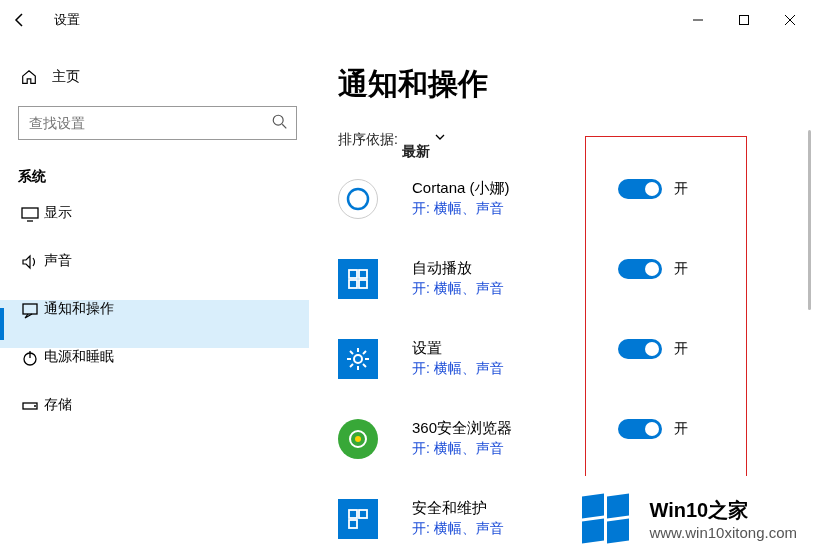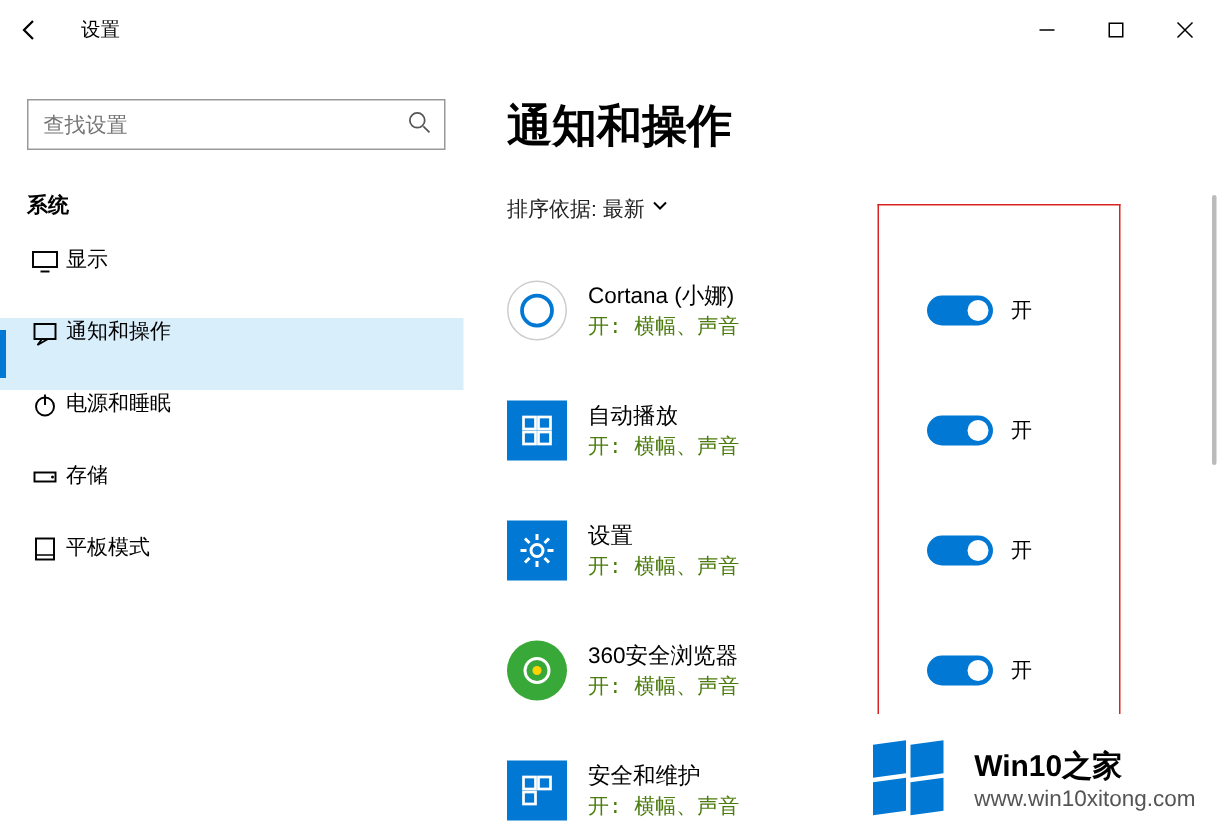--- a/index.html
+++ b/index.html
@@ -18,28 +18,28 @@
   .search input { width: 100%; height: 34px; border: 1px solid #999; padding: 0 34px 0 10px; font-size: 14px; background:#fff; }
   .search .icon { position:absolute; right:8px; top:7px; }
   .group-label { font-weight:600; font-size:14px; padding: 10px 0 18px 0; }
   .nav-item { display:flex; align-items:flex-start; gap:4px; height:48px; padding-left:2px; cursor:pointer; position:relative; }
   .nav-item.selected { background:#d9eefb; margin-left:-18px; padding-left:20px; }
   .nav-item.selected::before { content:""; position:absolute; left:0; top:8px; bottom:8px; width:4px; background:#0078d4; }
   .nav-item .icon { width:20px; display:flex; justify-content:center; }
   .main { flex:1; padding: 24px 0 0 28px; position:relative; }
   .main h1 { font-size: 30px; font-weight: 600; margin-bottom: 26px; }
   .sort-row { font-size: 14px; color:#222; margin-bottom: 18px; display:flex; align-items:flex-start; gap:4px; }
-  .sort-row .value { font-weight:400; }
+  .sort-row .value { font-weight:700;margin-top:12px; }
   .app-list { display:flex; flex-direction:column; }
-  .app-row { display:flex; align-items:center; height:80px; cursor:pointer; position:relative; }
+  .app-row { display:flex; align-items:flex-start; height:80px; cursor:pointer; position:relative;gap:20px; }
   .app-icon { width:40px; height:40px; background:#0078d4; display:flex; align-items:center; justify-content:center; margin-right:14px; }
   .app-icon.cortana { background:#fff; border:1px solid #ccc; border-radius:50%; }
   .app-icon.browser360 { background:#38a838; border-radius:50%; }
   .app-text .name { font-size:15px; }
-  .app-text .sub { font-size:14px; color:#4d7c0f; margin-top:2px;font-family:Liberation Mono, monospace; }
+  .app-text .sub { font-size:14px; color:#1d4ed8; margin-top:2px; }
   .toggle-wrap { position:absolute; left:280px; display:flex; align-items:center; gap:12px; }
   .toggle { width:44px; height:20px; border-radius:10px; background:#0078d4; position:relative; cursor:pointer; }
   .toggle::after { content:""; position:absolute; right:3px; top:3px; width:14px; height:14px; background:#fff; border-radius:50%; }
   .toggle-label { font-size:14px; }
   .highlight-box { position:absolute; left:585px; top:136px; width:162px; height:340px; border:1px solid #d92222; border-bottom:none; pointer-events:none; }
   .vscroll { position:absolute; right:2px; top:130px; width:3px; height:180px; background:#bbb; border-radius:2px; }
   .watermark { position:absolute; right:16px; bottom:10px; display:flex; align-items:center; gap:20px; }
   .wm-text .t1 { font-size:20px; font-weight:600; }
   .wm-text .t2 { font-size:15px; color:#555; }
   .wm-logo { display:grid; grid-template-columns: 22px 22px; grid-template-rows: 22px 22px; gap:3px; }
@@ -69,40 +69,55 @@
   </div>
   <div class="winbtn">
     <svg width="12" height="12">
         <path d="M1 1 L11 11 M11 1 L1 11" stroke="#000" stroke-width="1"></path>
       </svg>
   </div>
 </div>
 
 <div class="layout">
   <div class="sidebar">
+    <div class="home">
+      <svg width="18" height="18" viewBox="0 0 20 20">
+          <path d="M3 9 L10 3 L17 9 L17 17 L12 17 L12 12 L8 12 L8 17 L3 17 Z" stroke="#000" stroke-width="1.3" fill="none"></path>
+        </svg>
+      <span class="label">主页</span>
+    </div>
     <div class="search">
       <input type="text" placeholder="查找设置" style="">
       <span class="icon">
         <svg width="18" height="18" viewBox="0 0 20 20">
             <circle cx="8" cy="8" r="5.5" stroke="#555" stroke-width="1.3" fill="none"></circle>
             <line x1="12.5" y1="12.5" x2="17" y2="17" stroke="#555" stroke-width="1.3"></line>
           </svg>
       </span>
     </div>
     <div class="group-label">系统</div>
 
     <div class="nav-item">
       <span class="icon">
           <svg width="20" height="20" viewBox="0 0 20 20">
             <rect x="2" y="4" width="16" height="10" stroke="#000" stroke-width="1.3" fill="none"></rect>
             <line x1="7" y1="17" x2="13" y2="17" stroke="#000" stroke-width="1.3"></line>
           </svg>
         </span>
       <span>显示</span>
     </div>
+    <div class="nav-item">
+      <span class="icon">
+          <svg width="20" height="20" viewBox="0 0 20 20">
+            <path d="M3 8 L6 8 L10 4 L10 16 L6 12 L3 12 Z" stroke="#000" stroke-width="1.2" fill="none"></path>
+            <path d="M13 6 Q16 10 13 14" stroke="#000" stroke-width="1.2" fill="none"></path>
+          </svg>
+        </span>
+      <span>声音</span>
+    </div>
     <div class="nav-item selected">
       <span class="icon">
           <svg width="20" height="20" viewBox="0 0 20 20">
             <rect x="3" y="4" width="14" height="10" stroke="#000" stroke-width="1.3" fill="none"></rect>
             <path d="M8 14 L5 18 L12 14" stroke="#000" stroke-width="1.2" fill="none"></path>
           </svg>
         </span>
       <span>通知和操作</span>
     </div>
     <div class="nav-item">
@@ -115,29 +130,20 @@
       <span>电源和睡眠</span>
     </div>
     <div class="nav-item">
       <span class="icon">
           <svg width="20" height="20" viewBox="0 0 20 20">
             <rect x="3" y="7" width="14" height="6" stroke="#000" stroke-width="1.3" fill="none"></rect>
             <circle cx="15" cy="10" r="1" fill="#000"></circle>
           </svg>
         </span>
       <span>存储</span>
-    </div>
-    <div class="nav-item">
-      <span class="icon">
-          <svg width="20" height="20" viewBox="0 0 20 20">
-            <rect x="4" y="3" width="12" height="14" stroke="#000" stroke-width="1.3" fill="none"></rect>
-            <line x1="4" y1="14" x2="16" y2="14" stroke="#000" stroke-width="1"></line>
-          </svg>
-        </span>
-      <span>平板模式</span>
     </div>
     <div class="sidebar-sep"></div>
   </div>
 
   <div class="main">
     <h1>通知和操作</h1>
     <div class="sort-row">
       <span>排序依据:</span>
       <span class="value">最新</span>
       <svg width="12" height="12" viewBox="0 0 12 12">

